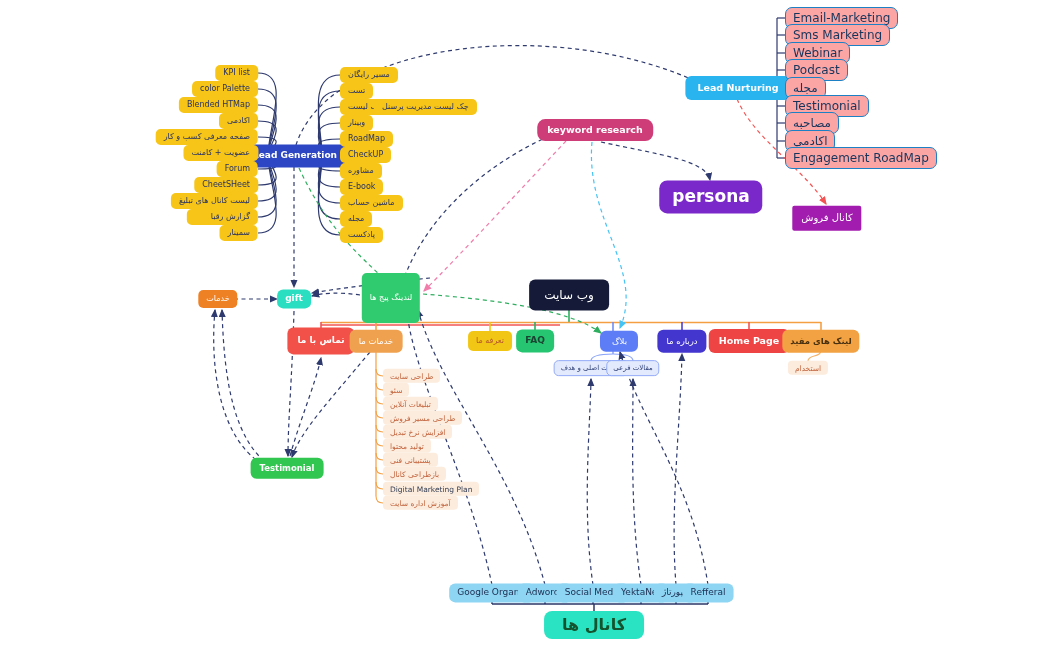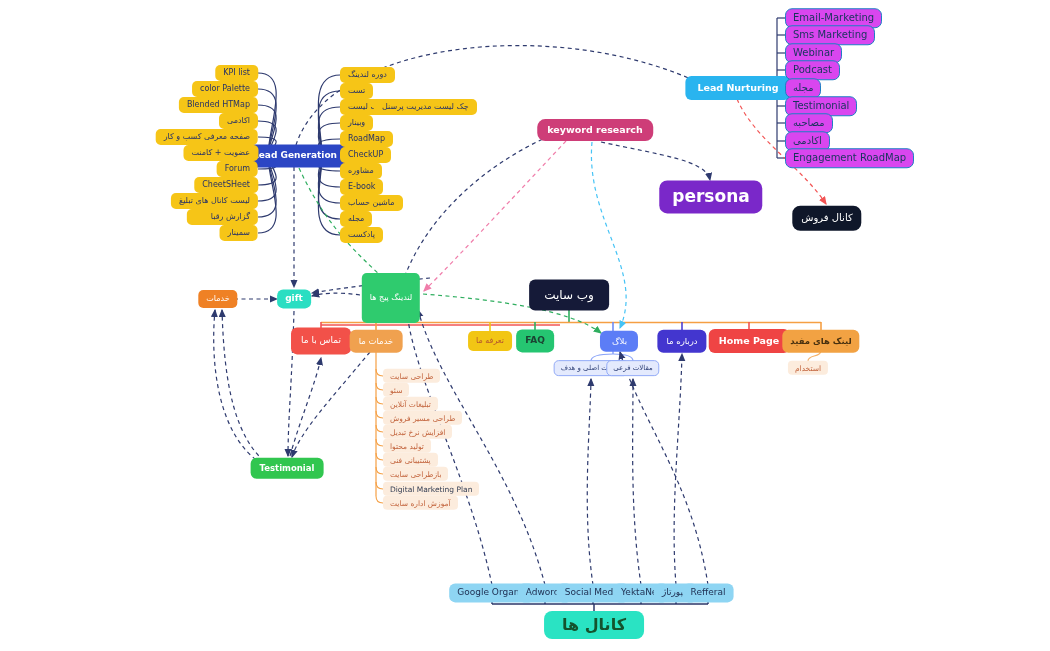--- a/index.html
+++ b/index.html
@@ -7,26 +7,26 @@
           font-family:"DejaVu Sans","Liberation Sans",sans-serif;}
   #wires{position:absolute;left:0;top:0;z-index:0;}
   .mnode{position:absolute;z-index:2;transform:translate(-50%,-50%);border-radius:5px;
          padding:3px 8px;white-space:nowrap;font-size:8px;line-height:1.25;
          font-family:"DejaVu Sans","Liberation Sans",sans-serif;}
   .al{transform:translate(-100%,-50%);}  
   .ll{transform:translate(0,-50%);}      
   .yellow{background:#f6c517;color:#273266;}
   .royal{background:#2c46c4;color:#fff;font-weight:bold;font-size:9px;padding:6px 10px;border-radius:6px;}
   .sky{background:#29b4ef;color:#fff;font-weight:bold;font-size:9.5px;padding:6px 12px;border-radius:6px;}
-  .skychild{background:#d946ef;color:#17355c;border:1.3px solid #1d7fc4;border-radius:7px;font-size:10px;padding:2.5px 7px;}
+  .skychild{background:#fca5a5;color:#17355c;border:1.3px solid #1d7fc4;border-radius:7px;font-size:12px;padding:2.5px 7px;}
   .pinkN{background:#ce3d78;color:#fff;font-weight:bold;font-size:9.5px;padding:5px 10px;border-radius:8px;}
   .purpleN{background:#7a28c9;color:#fff;font-weight:bold;font-size:17px;padding:6px 13px;border-radius:8px;}
-  .salesN{background:#0f172a;color:#fff;font-size:10px;padding:6px 9px;border-radius:8px;}
+  .salesN{background:#a21caf;color:#fff;font-size:10px;padding:6px 9px;border-radius:2px;}
   .darkN{background:#151a38;color:#fff;font-size:12px;padding:8px 15px;border-radius:6px;}
-  .contactN{background:#f25149;color:#fff;font-size:9px;padding:8px 10px;border-radius:6px;}
+  .contactN{background:#f25149;color:#fff;font-size:9px;padding:8px 10px;border-radius:6px;font-weight:bold;}
   .servN{background:#f0a14f;color:#fff;font-size:8.5px;padding:6px 9px;border-radius:6px;}
   .tarifN{background:#f2c614;color:#b3532f;font-size:8px;padding:5px 8px;border-radius:5px;}
   .faqN{background:#25c571;color:#1b4332;font-weight:bold;font-size:9px;padding:6px 9px;border-radius:6px;}
   .blogN{background:#5c7df6;color:#fff;font-size:8.5px;padding:5px 11px;border-radius:6px;}
   .aboutN{background:#4336cf;color:#fff;font-size:8.5px;padding:6px 9px;border-radius:6px;}
   .homeN{background:#ef4444;color:#fff;font-weight:bold;font-size:9.5px;padding:6px 10px;border-radius:6px;}
   .linksN{background:#f2a243;color:#47300f;font-weight:bold;font-size:8.5px;padding:6px 8px;border-radius:6px;}
   .cream{background:#fcecdd;color:#c2633c;font-size:7.5px;padding:2.5px 7px;border-radius:4px;}
   .creamEn{background:#fcecdd;color:#323c52;font-size:7.5px;padding:2.5px 7px;border-radius:4px;}
   .lavchild{background:#e4eafd;color:#2c3e75;border:1px solid #93abf7;font-size:7px;padding:2.5px 6px;border-radius:5px;}
@@ -159,21 +159,21 @@
       <div class="mnode yellow al" dir="rtl" style="left: 258px; top: 89px;">color Palette</div>
       <div class="mnode yellow al" dir="rtl" style="left: 258px; top: 105px;">Blended HTMap</div>
       <div class="mnode yellow al" dir="rtl" style="left: 258px; top: 121px;">اکادمی</div>
       <div class="mnode yellow al" dir="rtl" style="left: 258px; top: 137px;">صفحه معرفی کسب و کار</div>
       <div class="mnode yellow al" dir="rtl" style="left: 258px; top: 153px;">عضویت + کامنت</div>
       <div class="mnode yellow al" dir="rtl" style="left: 258px; top: 169px;">Forum</div>
       <div class="mnode yellow al" dir="rtl" style="left: 258px; top: 185px;">CheetSHeet</div>
       <div class="mnode yellow al" dir="rtl" style="left: 258px; top: 201px;">لیست کانال های تبلیغ</div>
       <div class="mnode yellow al" dir="rtl" style="left: 258px; top: 217px; padding-left: 24px;">گزارش رقبا</div>
       <div class="mnode yellow al" dir="rtl" style="left: 258px; top: 233px;">سمینار</div>
-      <div class="mnode yellow ll" dir="rtl" style="left: 340px; top: 75px;">دوره لندینگ</div>
+      <div class="mnode yellow ll" dir="rtl" style="left: 340px; top: 75px;">مسیر رایگان</div>
       <div class="mnode yellow ll" dir="rtl" style="left: 340px; top: 91px;">تست</div>
       <div class="mnode yellow ll" dir="rtl" style="left: 340px; top: 107px;">چک لیست</div>
       <div class="mnode yellow ll" dir="rtl" style="left: 340px; top: 123px;">وبینار</div>
       <div class="mnode yellow ll" dir="rtl" style="left: 340px; top: 139px;">RoadMap</div>
       <div class="mnode yellow ll" dir="rtl" style="left: 340px; top: 155px;">CheckUP</div>
       <div class="mnode yellow ll" dir="rtl" style="left: 340px; top: 171px;">مشاوره</div>
       <div class="mnode yellow ll" dir="rtl" style="left: 340px; top: 187px;">E-book</div>
       <div class="mnode yellow ll" dir="rtl" style="left: 340px; top: 203px;">ماشین حساب</div>
       <div class="mnode yellow ll" dir="rtl" style="left: 340px; top: 219px;">مجله</div>
       <div class="mnode yellow ll" dir="rtl" style="left: 340px; top: 235px;">پادکست</div>
@@ -203,21 +203,21 @@
       <div class="mnode lavchild" dir="rtl" style="left: 591px; top: 368px;">مقالات اصلی و هدف</div>
       <div class="mnode lavchild" dir="rtl" style="left: 633px; top: 368px;">مقالات فرعی</div>
       <div class="mnode cream" dir="rtl" style="left: 808px; top: 368px;">استخدام</div>
       <div class="mnode cream ll" dir="rtl" style="left: 383px; top: 376px;">طراحی سایت</div>
       <div class="mnode cream ll" dir="rtl" style="left: 383px; top: 390px;">سئو</div>
       <div class="mnode cream ll" dir="rtl" style="left: 383px; top: 404px;">تبلیغات آنلاین</div>
       <div class="mnode cream ll" dir="rtl" style="left: 383px; top: 418px;">طراحی مسیر فروش</div>
       <div class="mnode cream ll" dir="rtl" style="left: 383px; top: 432px;">افزایش نرخ تبدیل</div>
       <div class="mnode cream ll" dir="rtl" style="left: 383px; top: 446px;">تولید محتوا</div>
       <div class="mnode cream ll" dir="rtl" style="left: 383px; top: 460px;">پشتیبانی فنی</div>
-      <div class="mnode cream ll" dir="rtl" style="left: 383px; top: 474px;">بازطراحی سایت</div>
+      <div class="mnode cream ll" dir="rtl" style="left: 383px; top: 474px;">بازطراحی کانال</div>
       <div class="mnode creamEn ll" dir="rtl" style="left: 383px; top: 489px;">Digital Marketing Plan</div>
       <div class="mnode cream ll" dir="rtl" style="left: 383px; top: 503px;">آموزش اداره سایت</div>
       <div class="mnode khadN" dir="rtl" style="left: 218px; top: 299px;">خدمات</div>
       <div class="mnode giftN" dir="rtl" style="left: 294px; top: 299px;">gift</div>
       <div class="mnode landN" dir="rtl" style="left: 391px; top: 298px;">لندینگ پیج ها</div>
       <div class="mnode thankN" dir="rtl" style="left: 287px; top: 468px;">Testimonial</div>
       <div class="mnode bigteal" style="left: 594px; top: 625px;">کانال ها</div>
       <div class="mnode chan" dir="rtl" style="left: 492px; top: 593px;">Google Organic</div>
       <div class="mnode chan" dir="rtl" style="left: 545px; top: 593px;">Adwords</div>
       <div class="mnode chan" dir="rtl" style="left: 593px; top: 593px;">Social Media</div>

